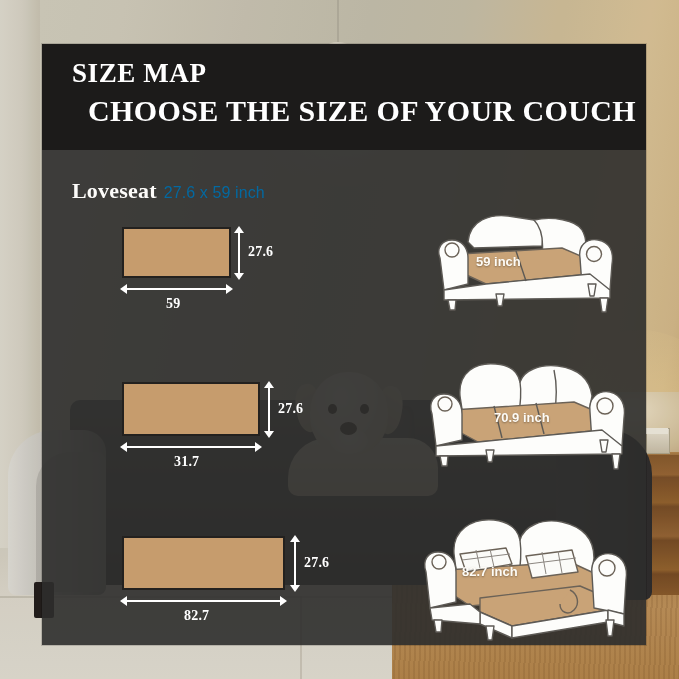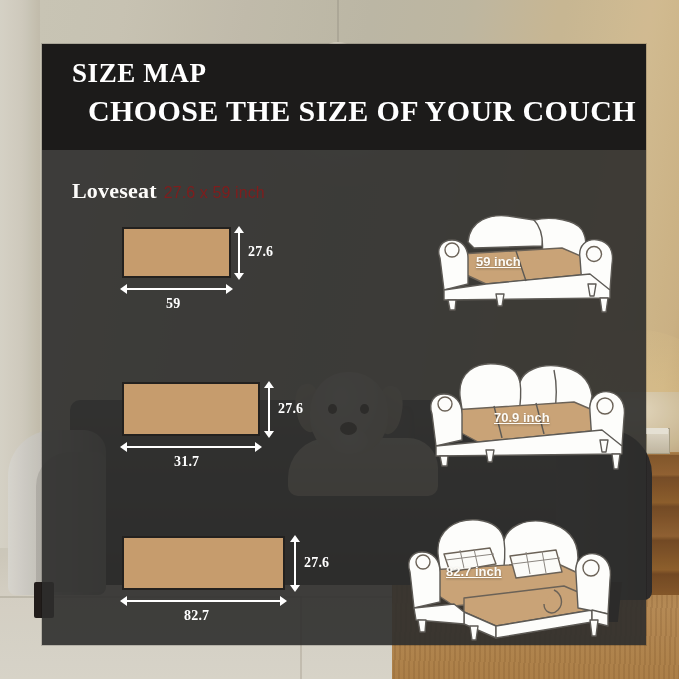--- a/index.html
+++ b/index.html
@@ -112,21 +112,21 @@
   }
 
   
   .row{position:absolute;left:0;width:604px;}
   .row-head{position:absolute;left:30px;top:0;white-space:nowrap;}
   .row-name{
     font-family:"Liberation Serif", serif;font-weight:700;color:#fdfcfa;
     font-size:22px;letter-spacing:.2px;
   }
   .row-dims{
-    font-family:"Liberation Sans", sans-serif;color:#7f1d1d;
+    font-family:"Liberation Sans", sans-serif;color:#0369a1;
     font-size:16px;letter-spacing:.1px;margin-left:7px;
   }
 
   .rect{
     position:absolute;background:#c69c6d;border:2px solid #23211f;box-sizing:border-box;
   }
   .dim-label{
     position:absolute;color:#ffffff;font-size:14px;font-weight:700;
     font-family:Liberation Serif, serif;letter-spacing:.2px;white-space:nowrap;
   }
@@ -143,21 +143,20 @@
   .arrow-v .tipB{position:absolute;bottom:0;left:0;width:0;height:0;
     border-left:5px solid transparent;border-right:5px solid transparent;border-top:7px solid #fff;}
 
   
   .illus{position:absolute;}
   .illus svg{display:block;}
   .seat-label{
     position:absolute;color:#fdfbf6;font-size:13px;font-weight:700;
     font-family:"Liberation Sans", sans-serif;text-shadow:0 1px 2px rgba(0,0,0,.35);
     white-space:nowrap;
-    text-decoration:underline;
   }
 </style>
 </head>
 <body>
 
 <div id="stage">
 
   <div class="bg">
     <div class="bg-wall"></div>
     <div class="bg-wall-edge"></div>
@@ -316,21 +315,21 @@
       </div>
       <div class="dim-label" style="left:262px;top:67px;">27.6</div>
 
       <div class="arrow-h" style="left:78px;top:108px;width:167px;">
         <span class="tipL"></span>
           <span class="bar"></span>
           <span class="tipR"></span>
       </div>
       <div class="dim-label" style="left:142px;top:120px;">82.7</div>
 
-      <div class="illus" style="left:362px;top:10px;">
+      <div class="illus" style="left:378px;top:10px;">
         <svg width="216" height="150" viewBox="0 0 216 150">
           <g fill="#fdfdfb" stroke="#5d5a55" stroke-width="1.4" stroke-linejoin="round">
 
             <path d="M34 56 C32 32 52 20 74 22 C90 24 98 32 100 42 C104 28 122 20 142 24 C164 29 174 42 174 60 L170 84 L38 86 Z"></path>
             <path d="M100 42 C102 56 100 72 98 84" fill="none"></path>
 
             <path d="M26 72 L150 64 L176 76 L176 96 L50 108 L26 92 Z" fill="#c9a377" stroke="#6b6257"></path>
 
             <path d="M40 56 L86 50 L92 66 L46 74 Z" fill="#fbfbf8" stroke="#6b6257"></path>
             <path d="M56 52 L60 70 M70 51 L74 69 M42 62 L90 56" fill="none" stroke="#8b8680" stroke-width="1"></path>

